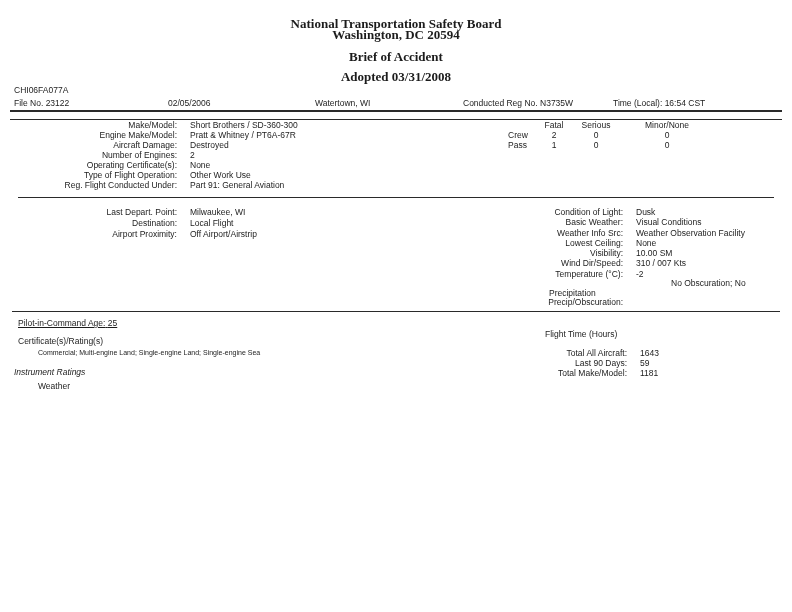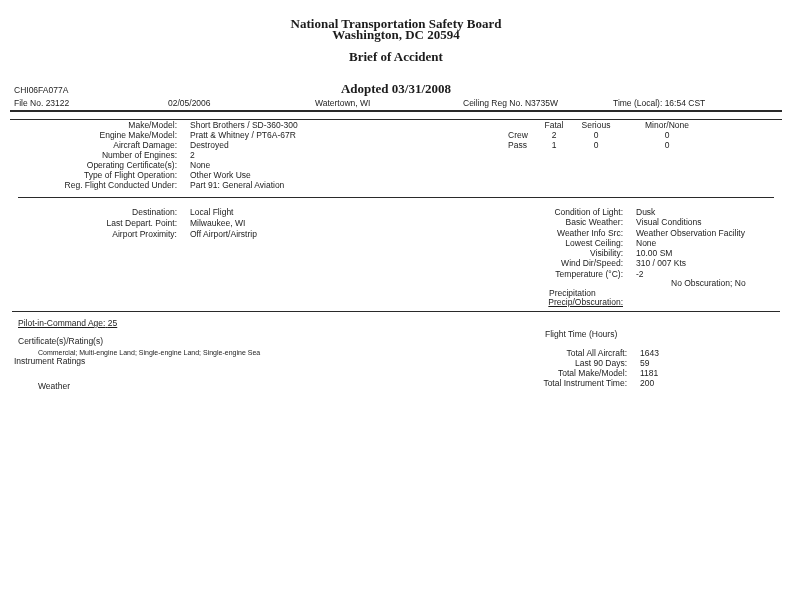--- a/index.html
+++ b/index.html
@@ -33,27 +33,27 @@
   .ra { text-align:right; }
 </style>
 </head>
 <body>
 
 <div class="page">
 
   <div class="hdr" style="top:16px;">National Transportation Safety Board</div>
   <div class="hdr" style="top:27px;">Washington, DC 20594</div>
   <div class="hdr" style="top:49px;">Brief of Accident</div>
-  <div class="hdr" style="top:81px;">Adopted 03/31/2008</div>
+  <div class="hdr" style="top:69px;">Adopted 03/31/2008</div>
 
   <div class="abs" style="left:14px; top:85px;">CHI06FA077A</div>
   <div class="abs" style="left:14px; top:98px;">File No. 23122</div>
   <div class="abs" style="left:168px; top:98px;">02/05/2006</div>
   <div class="abs" style="left:315px; top:98px;">Watertown, WI</div>
-  <div class="abs" style="left:463px; top:98px;">Ceiling Reg No. N3735W</div>
+  <div class="abs" style="left:463px; top:98px;">Conducted Reg No. N3735W</div>
   <div class="abs" style="left:613px; top:98px;">Time (Local): 16:54 CST</div>
 
   <div class="rule" style="left:10px; right:10px; top:110px; height:2px;"></div>
   <div class="rule" style="left:10px; right:10px; top:119px; height:1px;"></div>
 
   <div class="kv-block lblw-177" style="left:0; top:120px;">
     <div class="kv-row">
       <span class="kv-label">Make/Model:</span>
       <span class="kv-value">Short Brothers / SD-360-300</span>
     </div>
@@ -97,26 +97,26 @@
     <span class="rowlabel">Pass</span>
     <span>1</span>
     <span>0</span>
     <span>0</span>
   </div>
 
   <div class="rule" style="left:18px; right:18px; top:197px; height:1px;"></div>
 
   <div class="kv-block lblw-177" style="left:0; top:207px;">
     <div class="kv-row h11">
+      <span class="kv-label">Last Depart. Point:</span>
+      <span class="kv-value">Milwaukee, WI</span>
+    </div>
+    <div class="kv-row h11">
       <span class="kv-label">Destination:</span>
       <span class="kv-value">Local Flight</span>
-    </div>
-    <div class="kv-row h11">
-      <span class="kv-label">Last Depart. Point:</span>
-      <span class="kv-value">Milwaukee, WI</span>
     </div>
     <div class="kv-row h11">
       <span class="kv-label">Airport Proximity:</span>
       <span class="kv-value">Off Airport/Airstrip</span>
     </div>
   </div>
 
   <div class="kv-block lblw-223" style="left:400px; top:207px;">
     <div class="kv-row" style="height:10.3px; line-height:10.3px;">
       <span class="kv-label">Condition of Light:</span>
@@ -143,46 +143,42 @@
       <span class="kv-value">310 / 007 Kts</span>
     </div>
     <div class="kv-row" style="height:10.3px; line-height:10.3px;">
       <span class="kv-label">Temperature (°C):</span>
       <span class="kv-value">-2</span>
     </div>
   </div>
 
   <div class="abs" style="left:671px; top:278px;">No Obscuration; No</div>
   <div class="abs" style="left:549px; top:288px;">Precipitation</div>
-  <div class="abs ra" style="left:400px; width:223px; top:297px;text-decoration:underline;">Precip/Obscuration:</div>
+  <div class="abs ra" style="left:400px; width:223px; top:297px;">Precip/Obscuration:</div>
 
   <div class="rule" style="left:12px; right:12px; top:311px; height:1px;"></div>
 
   <div class="abs" style="left:18px; top:318px;text-decoration:underline;">
     <span>Pilot-in-Command Age:</span>
     <span>25</span>
   </div>
   <div class="abs" style="left:18px; top:336px;">Certificate(s)/Rating(s)</div>
   <div class="abs small" style="left:38px; top:349px;">Commercial; Multi-engine Land; Single-engine Land; Single-engine Sea</div>
-  <div class="abs" style="left:14px; top:356px;">Instrument Ratings</div>
+  <div class="abs" style="left:14px; top:367px;font-style:italic;">Instrument Ratings</div>
   <div class="abs" style="left:38px; top:381px;">Weather</div>
 
   <div class="abs" style="left:545px; top:329px;">Flight Time (Hours)</div>
   <div class="kv-block lblw-227" style="left:400px; top:348px;">
     <div class="kv-row">
       <span class="kv-label">Total All Aircraft:</span>
       <span class="kv-value">1643</span>
     </div>
     <div class="kv-row">
       <span class="kv-label">Last 90 Days:</span>
       <span class="kv-value">59</span>
     </div>
     <div class="kv-row">
       <span class="kv-label">Total Make/Model:</span>
       <span class="kv-value">1181</span>
     </div>
-    <div class="kv-row">
-      <span class="kv-label">Total Instrument Time:</span>
-      <span class="kv-value">200</span>
-    </div>
   </div>
 
 </div>
 
 </body></html>

